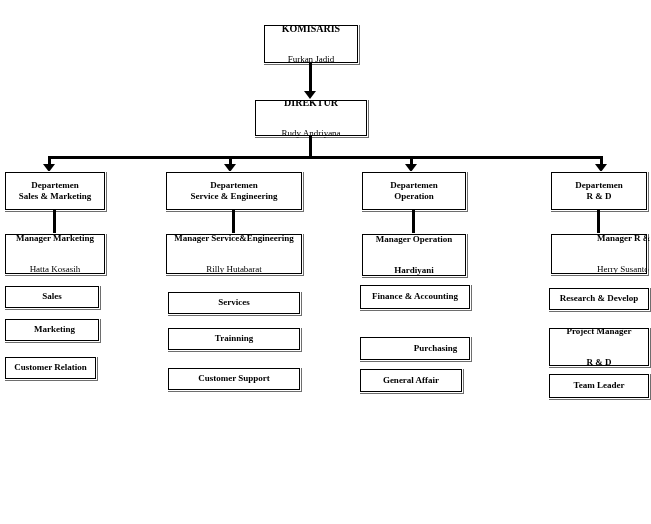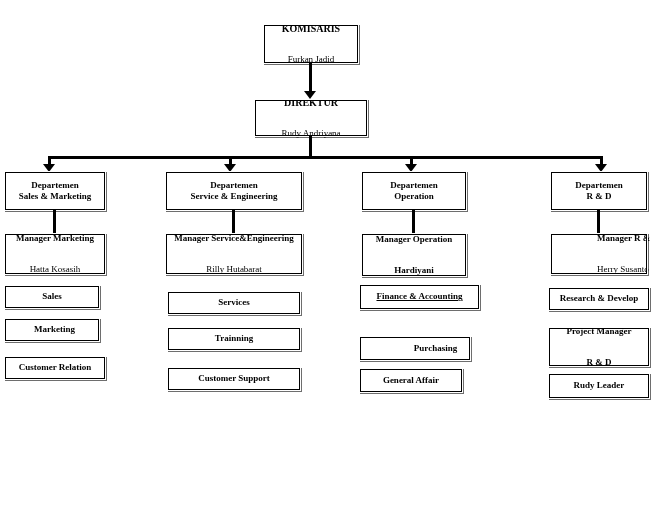--- a/index.html
+++ b/index.html
@@ -121,21 +121,21 @@
   </div>
 
   <div class="node fs9" style="left:5px; top:286px; width:94px; height:22px;">
     <span class="ln t-bold">Sales</span>
   </div>
 
   <div class="node fs9" style="left:5px; top:319px; width:94px; height:22px;padding-left:8px;">
     <span class="ln t-bold">Marketing</span>
   </div>
 
-  <div class="node fs9" style="left:5px; top:357px; width:100px; height:22px;">
+  <div class="node fs9" style="left:5px; top:357px; width:91px; height:22px;">
     <span class="ln t-bold">Customer Relation</span>
   </div>
 
   <div class="node fs9" style="left:166px; top:172px; width:136px; height:38px;">
     <span class="ln t-bold">Departemen</span>
     <span class="ln t-bold">Service &amp; Engineering</span>
   </div>
 
   <div class="vline" style="left:232px; top:210px; height:24px;"></div>
 
@@ -161,21 +161,21 @@
     <span class="ln t-bold">Operation</span>
   </div>
 
   <div class="vline" style="left:412px; top:210px; height:24px;"></div>
 
   <div class="node fs9" style="left:362px; top:234px; width:104px; height:42px;">
     <span class="ln t-bold">Manager Operation</span>
     <span class="ln t-bold gap2">Hardiyani</span>
   </div>
 
-  <div class="node fs9" style="left:360px; top:285px; width:119px; height:24px;text-decoration:underline;">
+  <div class="node fs9" style="left:360px; top:285px; width:110px; height:24px;">
     <span class="ln t-bold">Finance &amp; Accounting</span>
   </div>
 
   <div class="node fs9" style="left:360px; top:337px; width:110px; height:23px;padding-left:44px;">
     <span class="ln t-bold">Purchasing</span>
   </div>
 
   <div class="node fs9" style="left:360px; top:369px; width:102px; height:23px;">
     <span class="ln t-bold">General Affair</span>
   </div>
@@ -195,16 +195,16 @@
   <div class="node fs9" style="left:549px; top:288px; width:100px; height:22px;">
     <span class="ln t-bold">Research &amp; Develop</span>
   </div>
 
   <div class="node fs9" style="left:549px; top:328px; width:100px; height:38px;">
     <span class="ln t-bold">Project Manager</span>
     <span class="ln t-bold gap2">R &amp; D</span>
   </div>
 
   <div class="node fs9" style="left:549px; top:374px; width:100px; height:24px;">
-    <span class="ln t-bold">Rudy Leader</span>
+    <span class="ln t-bold">Team Leader</span>
   </div>
 
 </div>
 
 </body></html>

